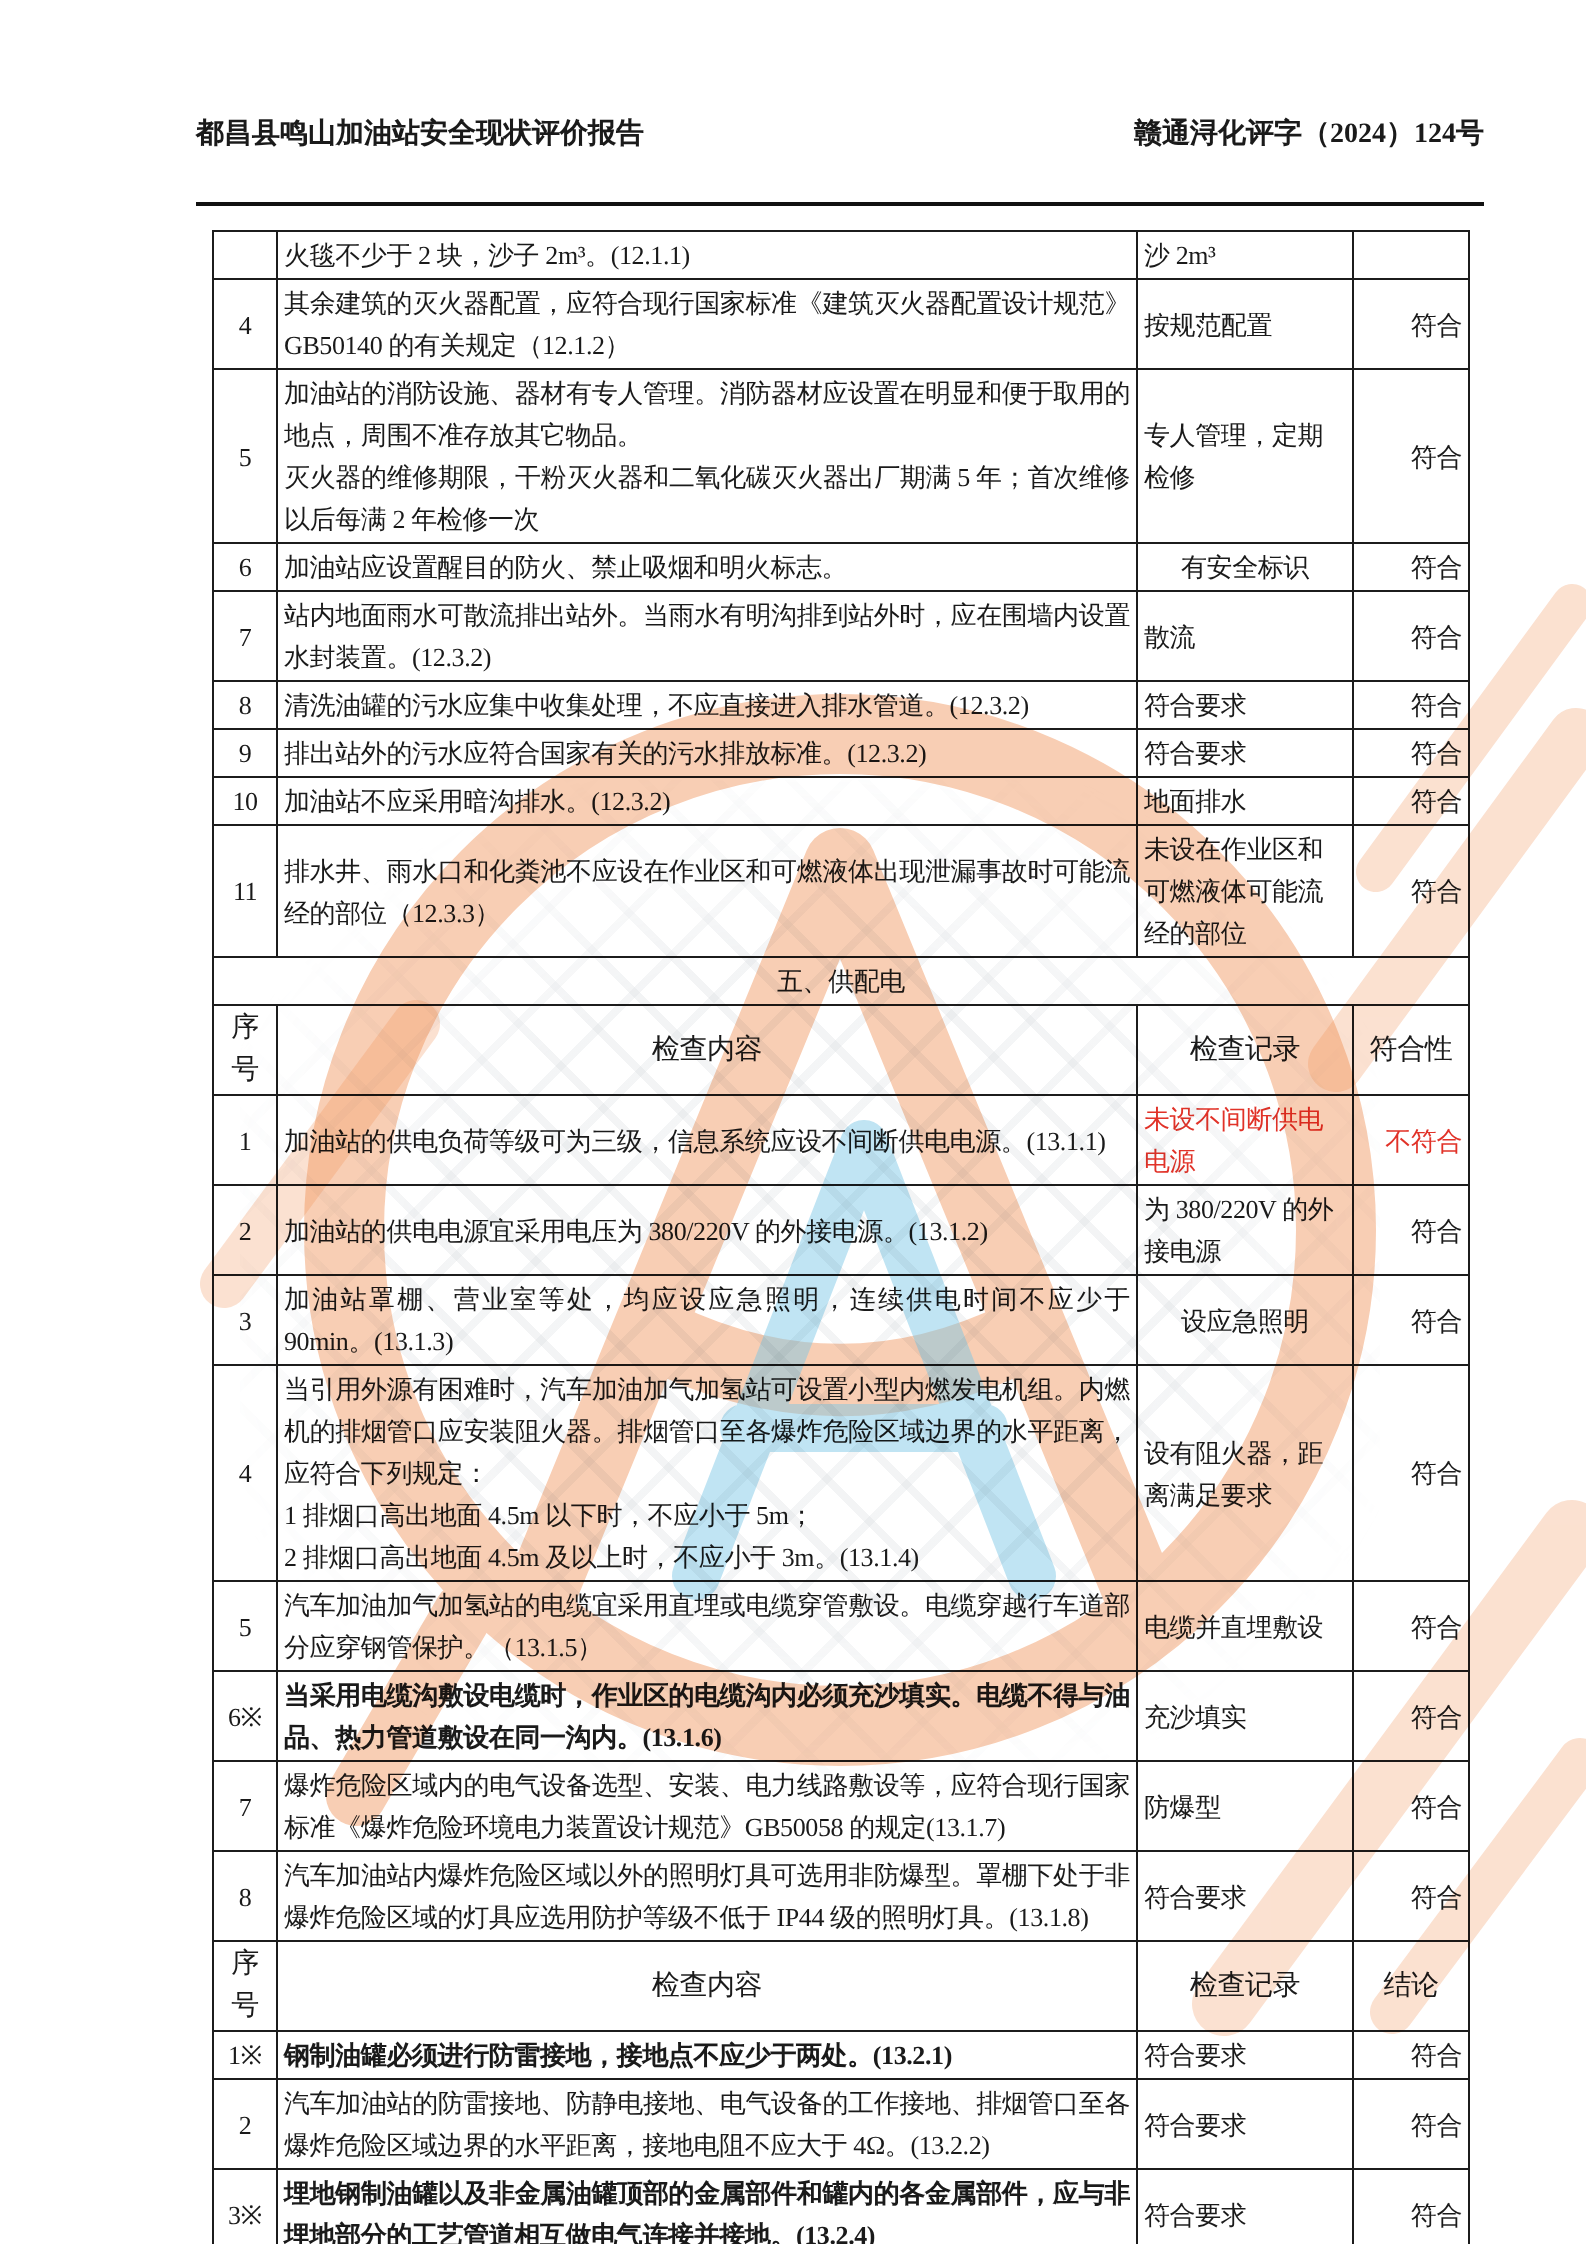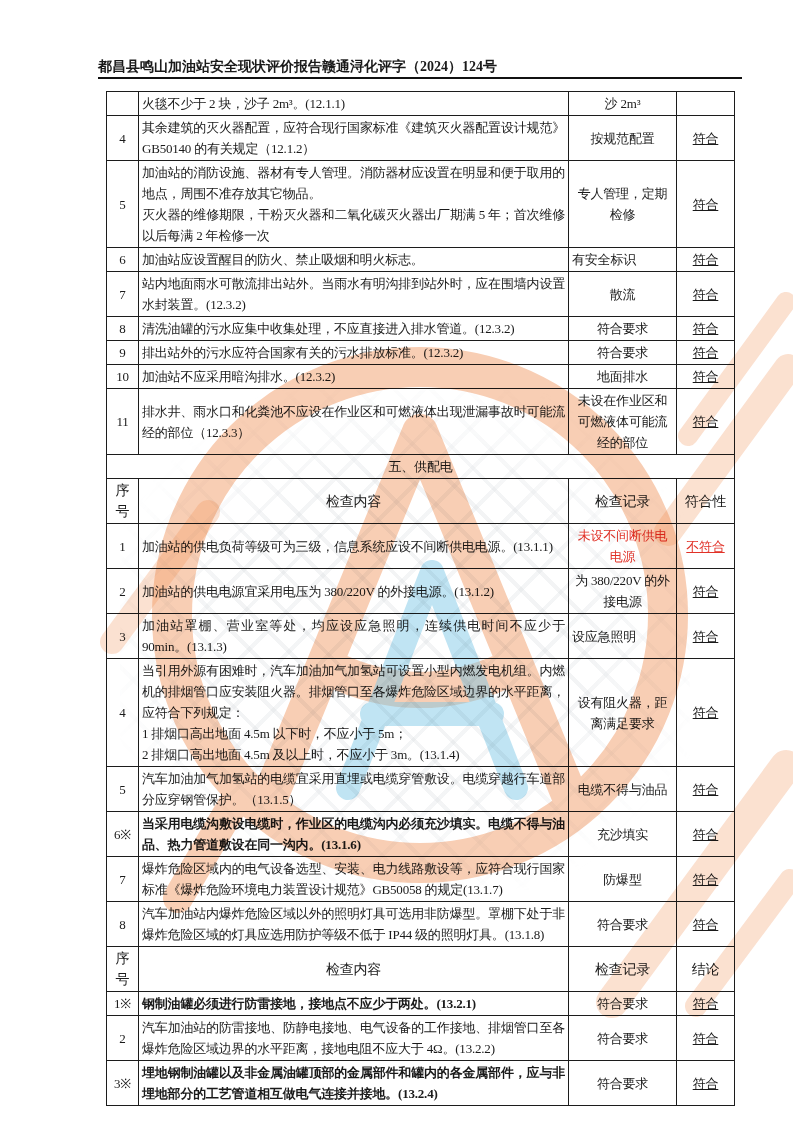--- a/index.html
+++ b/index.html
@@ -2,37 +2,37 @@
 <html><head>
 <meta charset="utf-8">
 <style>
   html,body { margin:0; padding:0; }
   body {
     width:793px; height:1122px; background:#ffffff; position:relative; overflow:hidden;
     font-family:"Liberation Serif","DejaVu Serif",serif; color:#1a1a1a;
   }
   .page { position:relative; z-index:1; padding:58px 0 0 0; }
   .doc-header {
-    width:644px; margin-left:98px; display:flex; justify-content:flex-start;
-    border-bottom:2px solid #111; padding-bottom:1px; font-size:14px; font-weight:bold;
+    width:644px; margin-left:98px; display:flex; justify-content:space-between;
+    border-bottom:2px solid #111; padding-bottom:25px; font-size:14px; font-weight:bold;
   }
   table.checklist {
     border-collapse:collapse; table-layout:fixed; margin:12px 0 0 106px; width:628px;
     background:transparent;
   }
   col.c-no{width:32px;} col.c-content{width:430px;} col.c-record{width:108px;} col.c-result{width:58px;}
   table.checklist td {
     border:1.5px solid #1c1c1c; padding:1px 3px; font-size:13px; line-height:21px;
     letter-spacing:-0.2px; vertical-align:middle;
   }
   td.num { text-align:center; padding:1px 0; }
   td.content { text-align:justify; white-space:pre-wrap; }
-  td.record { text-align:center; white-space:pre-wrap; }
-  td.record.rec-left { text-align:left;margin-left:46px; }
-  td.result { text-align:center;text-decoration:underline; }
+  td.record { white-space:pre-wrap; }
+  td.record.rec-left { text-align:center;margin-left:46px; }
+  td.result { text-align:right; }
   td.section-title { text-align:center; font-size:14px; letter-spacing:1px; }
   tr.col-head td { text-align:center; font-size:14px; }
   td.content.bold { font-weight:bold; }
   .red { color:#e13228; }
   
   .watermark { position:absolute; left:0; top:0; z-index:3; pointer-events:none; mix-blend-mode:multiply; }
   .hatch {
     position:absolute; left:120px; top:390px; width:570px; height:500px; z-index:2; pointer-events:none;
     background:
       repeating-linear-gradient(45deg, rgba(150,160,170,.35) 0 4px, transparent 4px 26px),
@@ -168,21 +168,21 @@
       <td class="num">4</td>
       <td class="content">当引用外源有困难时，汽车加油加气加氢站可设置小型内燃发电机组。内燃机的排烟管口应安装阻火器。排烟管口至各爆炸危险区域边界的水平距离，应符合下列规定：
 1 排烟口高出地面 4.5m 以下时，不应小于 5m；
 2 排烟口高出地面 4.5m 及以上时，不应小于 3m。(13.1.4)</td>
       <td class="record">设有阻火器，距离满足要求</td>
       <td class="result">符合</td>
     </tr>
     <tr>
       <td class="num">5</td>
       <td class="content">汽车加油加气加氢站的电缆宜采用直埋或电缆穿管敷设。电缆穿越行车道部分应穿钢管保护。（13.1.5）</td>
-      <td class="record">电缆不得与油品</td>
+      <td class="record">电缆并直埋敷设</td>
       <td class="result">符合</td>
     </tr>
     <tr>
       <td class="num">6※</td>
       <td class="content bold">当采用电缆沟敷设电缆时，作业区的电缆沟内必须充沙填实。电缆不得与油品、热力管道敷设在同一沟内。(13.1.6)</td>
       <td class="record">充沙填实</td>
       <td class="result">符合</td>
     </tr>
     <tr>
       <td class="num">7</td>

